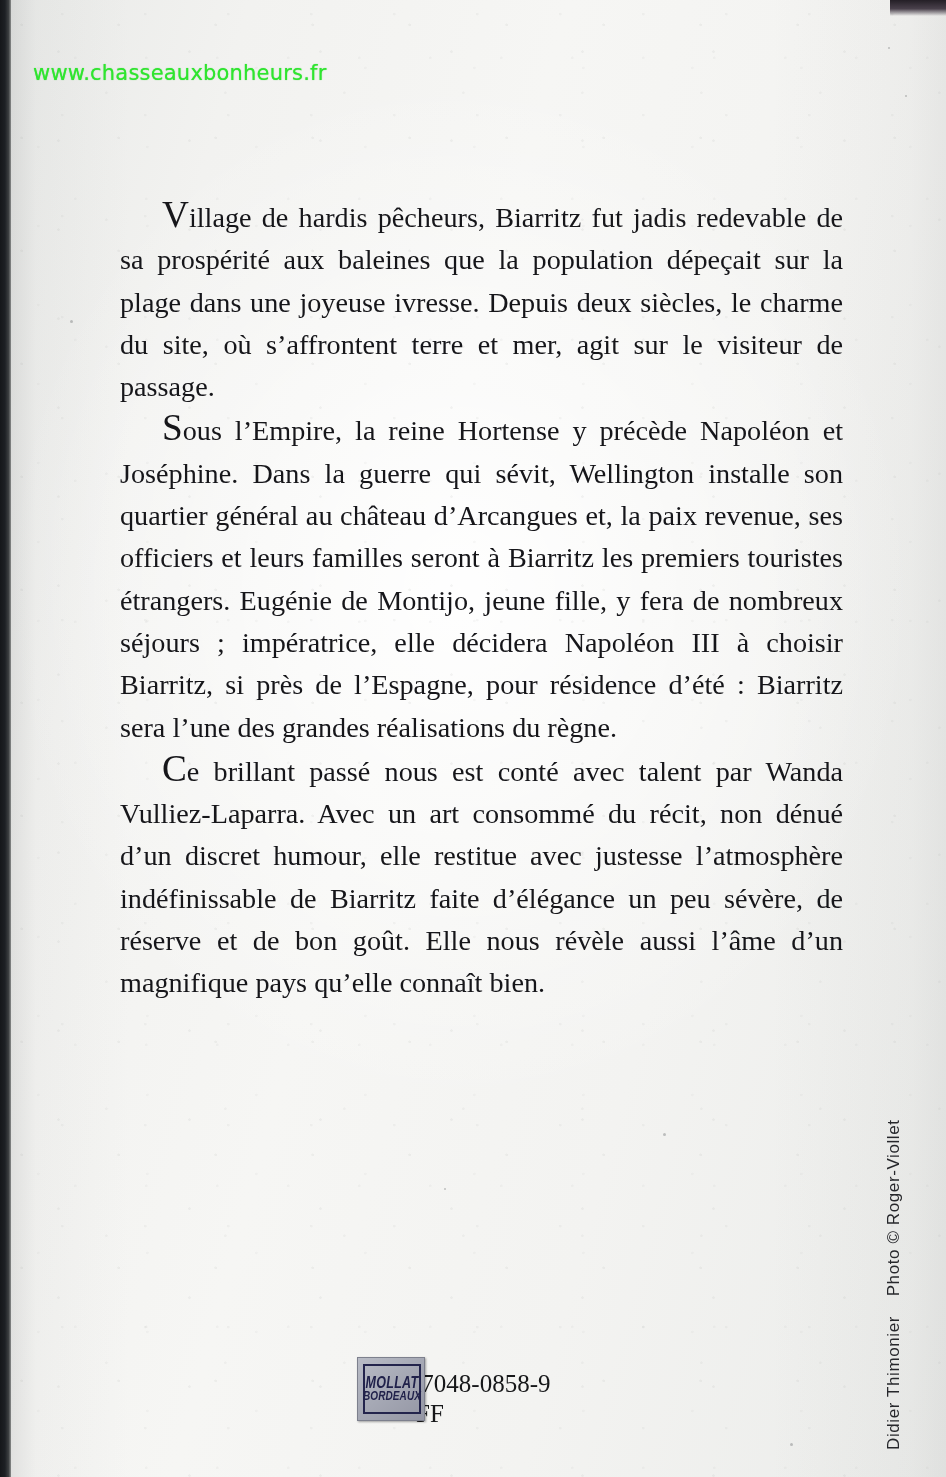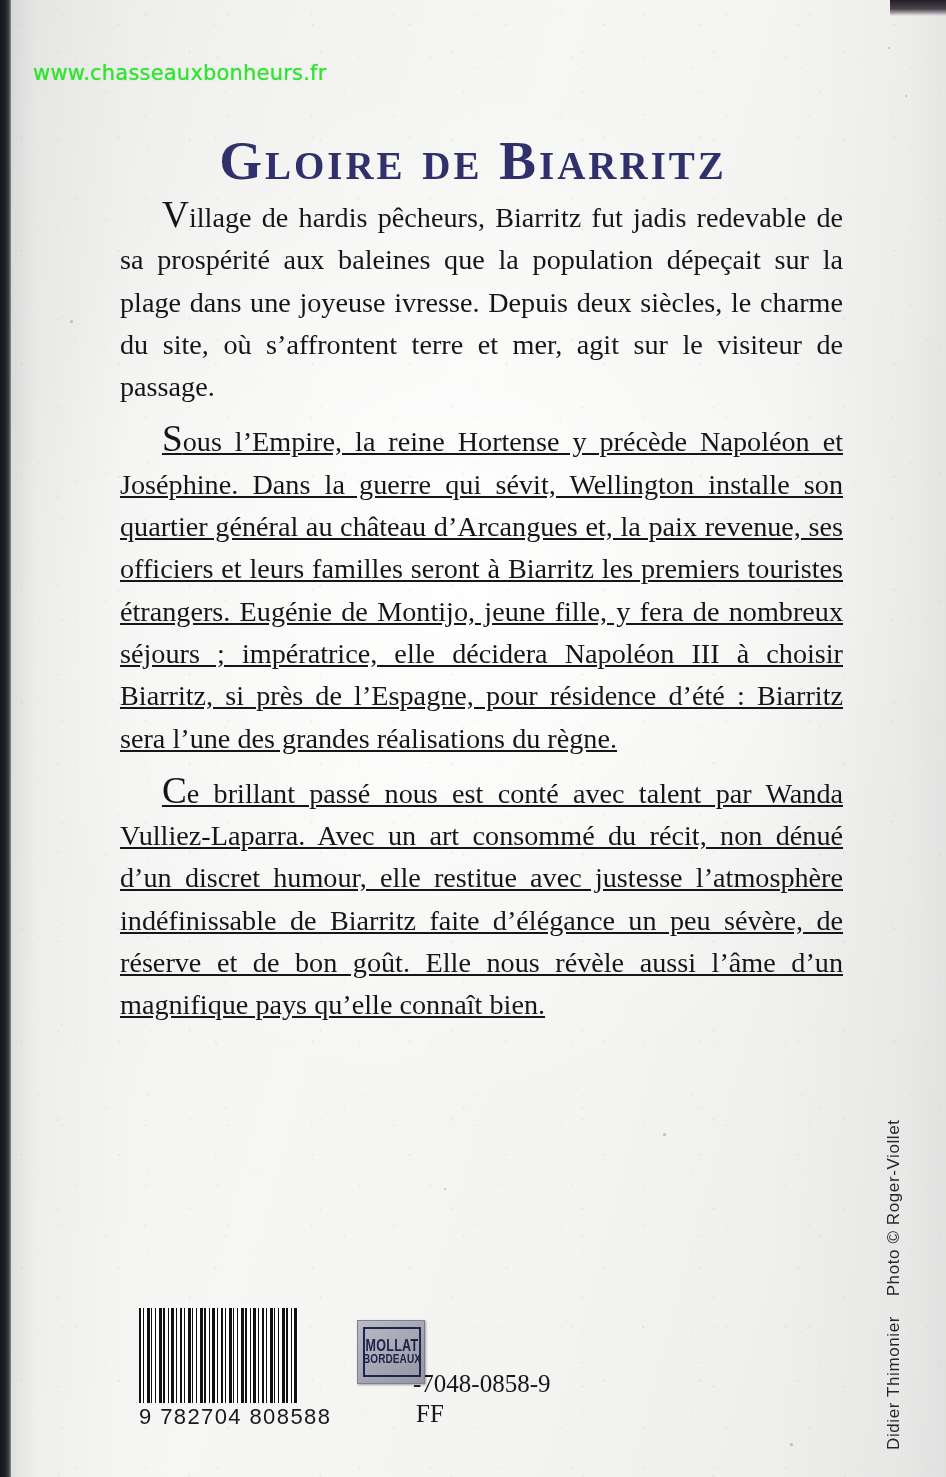--- a/index.html
+++ b/index.html
@@ -108,21 +108,21 @@
     line-height: 42.3px;
     text-align: justify;
     text-justify: inter-word;
     -webkit-hyphens: none;
     hyphens: none;
   }
   .body p {
     margin: 0 0 0 0;
     text-indent: 42px;
   }
-  .body p + p { margin-top: 12px; text-decoration: underline; }
+  .body p + p { margin-top: 1px; }
   .body p::first-letter {
     font-size: 1.32em;
     line-height: 1em;
   }
 
   
   .barcode-wrap {
     position: absolute;
     left: 139px;
     top: 1308px;
@@ -162,27 +162,28 @@
     top: 1400px;
     font-size: 25px;
     color: #17181a;
     white-space: nowrap;
   }
 
   
   .sticker {
     position: absolute;
     left: 357px;
-    top: 1320px;
+    top: 1357px;
     width: 66px;
     height: 62px;
     background: linear-gradient(140deg, #b9bcc6 0%, #a7aab6 45%, #9496a4 100%);
     border: 1px solid #7d808d;
     box-shadow: 1px 1px 2px rgba(0,0,0,.35);
     z-index: 4;
+    font-style: italic;
   }
   .sticker-inner {
     position: absolute;
     left: 5px; top: 6px;
     width: 54px; height: 46px;
     border: 2px solid #23244c;
     display: flex;
     flex-direction: column;
     align-items: center;
     justify-content: center;
@@ -233,32 +234,27 @@
 
   <div class="speck" style="left:70px;top:320px;width:3px;height:3px;"></div>
   <div class="speck" style="left:905px;top:95px;width:2px;height:2px;"></div>
   <div class="speck" style="left:663px;top:1133px;width:3px;height:3px;"></div>
   <div class="speck" style="left:888px;top:47px;width:2px;height:2px;"></div>
   <div class="speck" style="left:444px;top:1188px;width:2px;height:2px;"></div>
   <div class="speck" style="left:790px;top:1443px;width:3px;height:3px;"></div>
 
   <div class="watermark">www.chasseauxbonheurs.fr</div>
 
-  <h1 class="title">Gloire de Biarritz</h1>
 
   <div class="body">
     <p>Village de hardis pêcheurs, Biarritz fut jadis redevable de sa prospérité aux baleines que la population dépeçait sur la plage dans une joyeuse ivresse. Depuis deux siècles, le charme du site, où s’affrontent terre et mer, agit sur le visiteur de passage.</p>
     <p>Sous l’Empire, la reine Hortense y précède Napoléon et Joséphine. Dans la guerre qui sévit, Wellington installe son quartier général au château d’Arcangues et, la paix revenue, ses officiers et leurs familles seront à Biarritz les premiers touristes étrangers. Eugénie de Montijo, jeune fille, y fera de nombreux séjours ; impératrice, elle décidera Napoléon III à choisir Biarritz, si près de l’Espagne, pour résidence d’été : Biarritz sera l’une des grandes réalisations du règne.</p>
     <p>Ce brillant passé nous est conté avec talent par Wanda Vulliez-Laparra. Avec un art consommé du récit, non dénué d’un discret humour, elle restitue avec justesse l’atmosphère indéfinissable de Biarritz faite d’élégance un peu sévère, de réserve et de bon goût. Elle nous révèle aussi l’âme d’un magnifique pays qu’elle connaît bien.</p>
   </div>
 
-  <div class="barcode-wrap">
-    <div class="barcode-bars"></div>
-    <div class="barcode-digits">9 782704 808588</div>
-  </div>
 
   <div class="isbn">-7048-0858-9</div>
   <div class="price">FF</div>
 
   <div class="sticker">
     <div class="sticker-inner">
       <div class="sticker-line1">MOLLAT</div>
       <div class="sticker-line2">BORDEAUX</div>
     </div>
   </div>

